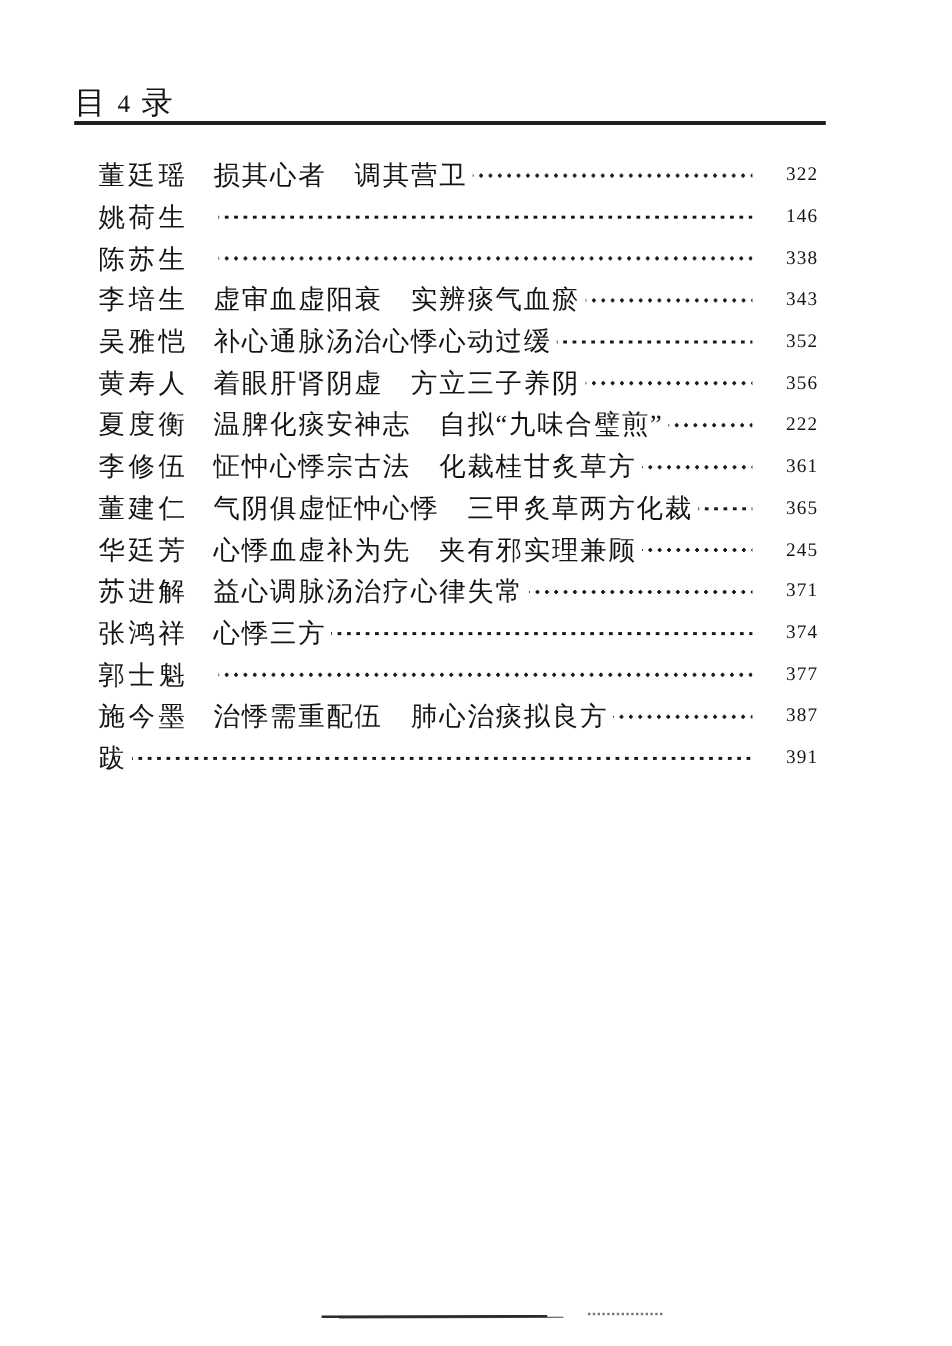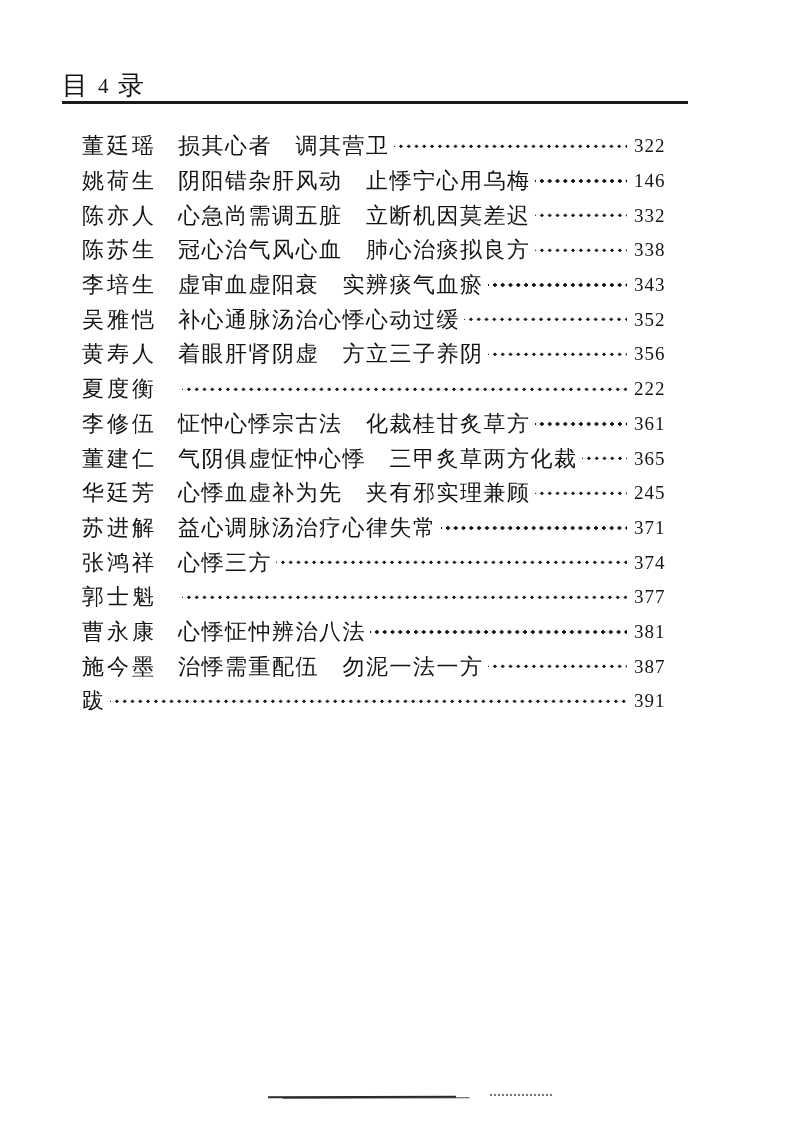--- a/index.html
+++ b/index.html
@@ -79,21 +79,22 @@
     margin-left: 4px;
     margin-right: 7px;
     background-image: radial-gradient(circle 1.7px at center, #181818 92%, rgba(0,0,0,0) 100%);
     background-size: 7.8px 100%;
     background-position: 3px 59%;
     background-repeat: repeat-x;
   }
   .pageno {
     flex: none;
     width: 48px;
-    font-size: 19px;
+    text-align: right;
+    font-size: 16px;
     letter-spacing: 1px;
   }
   
   .artifact-line {
     position: absolute;
     left: 268px;
     top: 1096px;
     width: 188px;
     height: 2px;
     background: #2b2b2b;
@@ -123,33 +124,25 @@
 
   <div class="toc">
     <div class="toc-row">
       <span class="author">董廷瑶</span>
       <span class="title">损其心者　调其营卫</span>
       <span class="leader"></span>
       <span class="pageno">322</span>
     </div>
     <div class="toc-row">
       <span class="author">姚荷生</span>
-      <span class="title">阴阳错杂肝风动　止悸宁心用乌梅</span>
       <span class="leader"></span>
       <span class="pageno">146</span>
     </div>
     <div class="toc-row">
-      <span class="author">陈亦人</span>
-      <span class="title">心急尚需调五脏　立断机因莫差迟</span>
-      <span class="leader"></span>
-      <span class="pageno">332</span>
-    </div>
-    <div class="toc-row">
       <span class="author">陈苏生</span>
-      <span class="title">冠心治气风心血　肺心治痰拟良方</span>
       <span class="leader"></span>
       <span class="pageno">338</span>
     </div>
     <div class="toc-row">
       <span class="author">李培生</span>
       <span class="title">虚审血虚阳衰　实辨痰气血瘀</span>
       <span class="leader"></span>
       <span class="pageno">343</span>
     </div>
     <div class="toc-row">
@@ -159,20 +152,21 @@
       <span class="pageno">352</span>
     </div>
     <div class="toc-row">
       <span class="author">黄寿人</span>
       <span class="title">着眼肝肾阴虚　方立三子养阴</span>
       <span class="leader"></span>
       <span class="pageno">356</span>
     </div>
     <div class="toc-row">
       <span class="author">夏度衡</span>
+      <span class="title">温脾化痰安神志　自拟“九味合璧煎”</span>
       <span class="leader"></span>
       <span class="pageno">222</span>
     </div>
     <div class="toc-row">
       <span class="author">李修伍</span>
       <span class="title">怔忡心悸宗古法　化裁桂甘炙草方</span>
       <span class="leader"></span>
       <span class="pageno">361</span>
     </div>
     <div class="toc-row">
@@ -198,28 +192,22 @@
       <span class="title">心悸三方</span>
       <span class="leader"></span>
       <span class="pageno">374</span>
     </div>
     <div class="toc-row">
       <span class="author">郭士魁</span>
       <span class="leader"></span>
       <span class="pageno">377</span>
     </div>
     <div class="toc-row">
-      <span class="author">曹永康</span>
-      <span class="title">心悸怔忡辨治八法</span>
-      <span class="leader"></span>
-      <span class="pageno">381</span>
-    </div>
-    <div class="toc-row">
       <span class="author">施今墨</span>
-      <span class="title">治悸需重配伍　勿泥一法一方</span>
+      <span class="title">治悸需重配伍　肺心治痰拟良方</span>
       <span class="leader"></span>
       <span class="pageno">387</span>
     </div>
     <div class="toc-row">
 
       <span class="title">跋</span>
       <span class="leader"></span>
       <span class="pageno">391</span>
     </div>
   </div>

